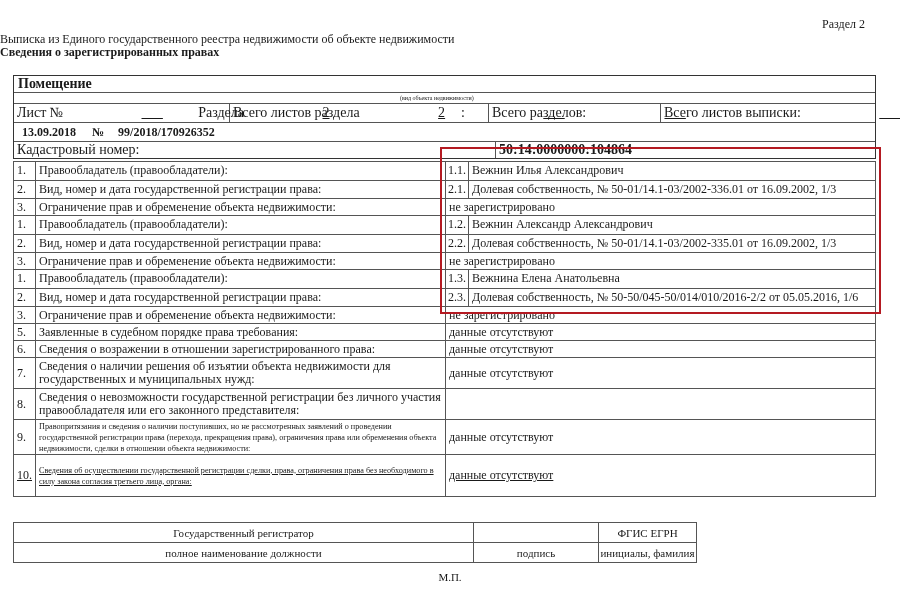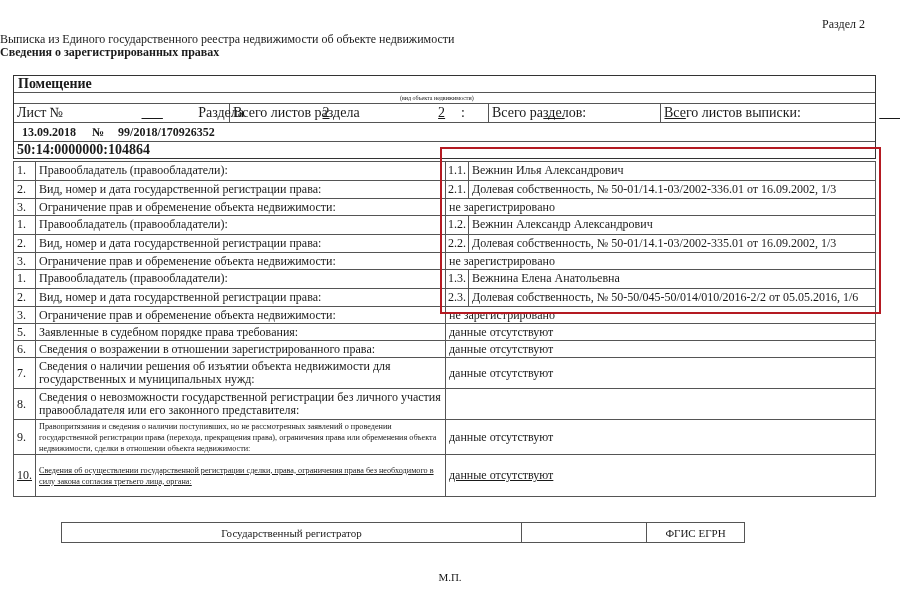--- a/index.html
+++ b/index.html
@@ -34,21 +34,21 @@
   .main tr.h19 td { height: 18.5px; }
   .main tr.h17 td { height: 17px; }
   .main tr.h29 td { height: 31px; }
   .main tr.h35 td { height: 35px; }
   .main tr.h28 td { height: 42px; text-decoration: underline; }
 
   
   .highlight { position: absolute; left: 440px; top: 147px; width: 441px; height: 167px; border: 2.5px solid #b41a22; pointer-events: none; }
 
   
-  .sig { position: absolute; left: 13px; top: 522px; width: 684px; border-collapse: collapse; border: 1.5px solid #333; margin-left: 48px; }
+  .sig { position: absolute; left: 13px; top: 522px; width: 684px; border-collapse: collapse; border: 1.5px solid #333; }
   .sig td { border: 1px solid #555; font-size: 11px; text-align: center; height: 20px; }
   .mp { position: absolute; left: 0; width: 900px; top: 571px; text-align: center; font-size: 11px; }
 </style>
 </head>
 <body>
 
 <div class="section-label">Раздел 2</div>
 <div class="title t1">Выписка из Единого государственного реестра недвижимости об объекте недвижимости</div>
 <div class="title t2">Сведения о зарегистрированных правах</div>
 
@@ -74,20 +74,23 @@
     </div>
   </div>
   <div class="hdr-row r-date">
     <span>13.09.2018</span>
     <span style="display:inline-block;width:16px"></span>
     <span>№</span>
     <span style="display:inline-block;width:14px"></span>
     <span>99/2018/170926352</span>
   </div>
   <div class="hdr-row r-cad">
+    <div class="cell" style="width:482px">
+      <span>Кадастровый номер:</span>
+    </div>
     <div class="cell" style="flex:1;font-weight:bold">
       <span>50:14:0000000:104864</span>
     </div>
   </div>
 </div>
 
 <table class="main">
 
   <tbody>
       <tr class="h19">
@@ -179,15 +182,20 @@
 
 <div class="highlight" style="border-color: rgb(180, 26, 34);"></div>
 
 <table class="sig">
   <tbody>
       <tr>
     <td style="width:460px">Государственный регистратор</td>
     <td style="width:125px"></td>
     <td>ФГИС ЕГРН</td>
   </tr>
+  <tr>
+    <td>полное наименование должности</td>
+    <td>подпись</td>
+    <td>инициалы, фамилия</td>
+  </tr>
 </tbody>
   </table>
 <div class="mp">М.П.</div>
 
 </body></html>

